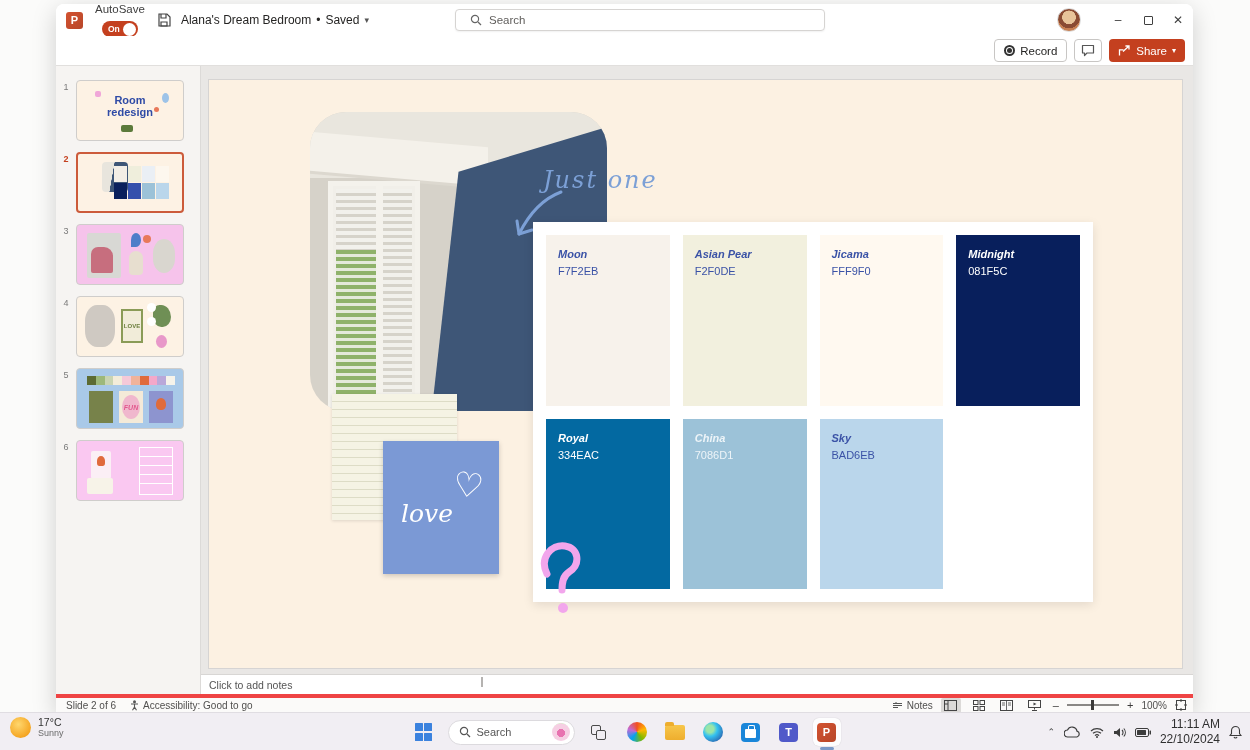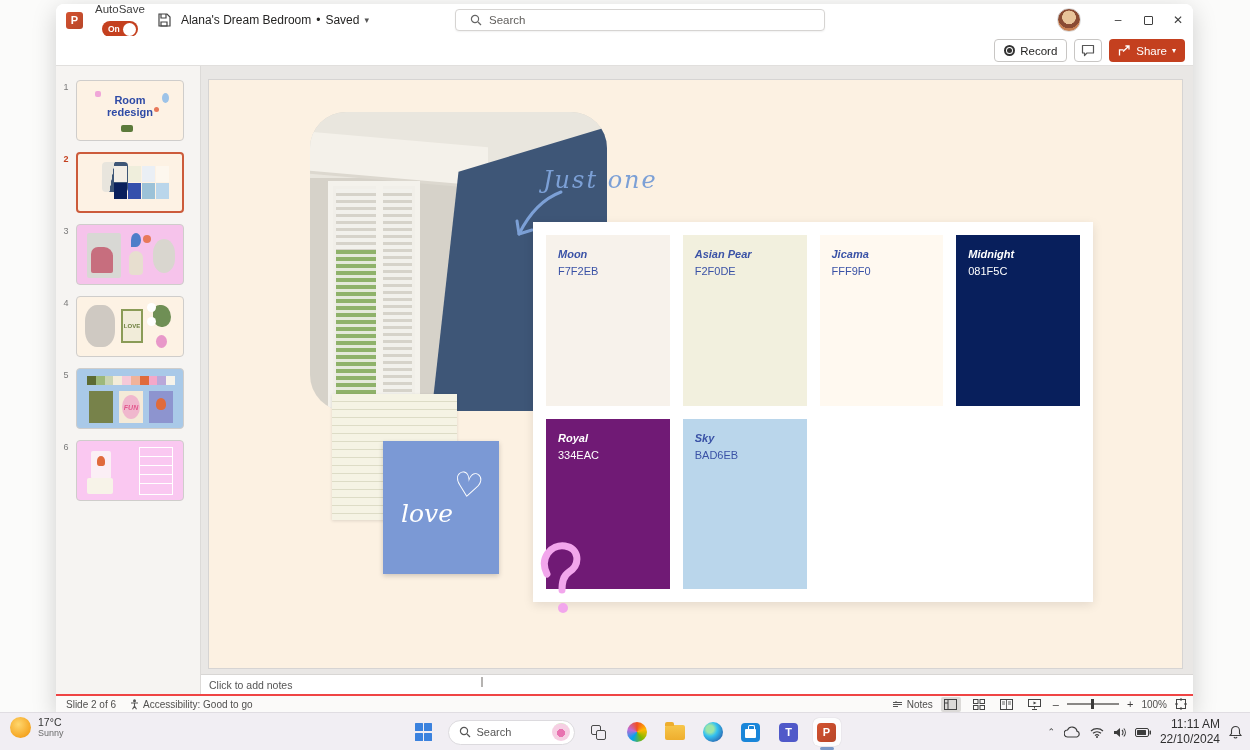--- a/index.html
+++ b/index.html
@@ -133,21 +133,21 @@
     padding:13px; width:100%; height:100%; }
   .swatch { padding:11px 12px; font-size:11px; line-height:1.55; }
   .swatch .s-name { font-weight:bold; display:block;font-style:italic; }
   .qmark-svg { position:absolute; left:330px; top:458px; }
 
   .notes-strip { flex:0 0 20px; background:#fff; border-top:1px solid #d8d6d4; position:relative;
     font-size:10.5px; color:#555; display:flex; align-items:center; padding-left:8px; }
   .notes-handle { position:absolute; left:280px; top:2px; width:1.5px; height:10px; background:#b5b3b1; }
 
   
-  .statusbar { flex:0 0 18px; background:#fbfaf9; border-top:2px solid #ef4444; display:flex; align-items:center;
+  .statusbar { flex:0 0 18px; background:#fbfaf9; border-top:4px solid #ef4444; display:flex; align-items:center;
     font-size:10px; color:#504f4e; position:relative; }
   .sb-left { display:flex; align-items:center; gap:14px; margin-left:10px; }
   .sb-acc { display:flex; align-items:center; gap:4px; }
   .sb-right { position:absolute; right:6px; display:flex; align-items:center; gap:8px; }
   .sb-notes { display:flex; align-items:center; gap:4px; cursor:pointer; }
   .view-ic { width:20px; height:15px; display:flex; align-items:center; justify-content:center; cursor:pointer; border-radius:2px; }
   .view-ic.sel { background:#dcdad8; }
   .zoom-track { width:52px; height:1.5px; background:#8a8886; position:relative; cursor:pointer; }
   .zoom-thumb { position:absolute; left:24px; top:-4px; width:3.5px; height:10px; background:#3b3a39; }
   .sb-sign { font-size:11px; color:#3b3a39; cursor:pointer; }
@@ -385,23 +385,27 @@
                   <span class="s-hex">F2F0DE</span>
                 </div>
                 <div class="swatch" style="background: rgb(255, 249, 240); color: rgb(58, 82, 166);">
                   <span class="s-name">Jicama</span>
                   <span class="s-hex">FFF9F0</span>
                 </div>
                 <div class="swatch" style="background: rgb(8, 31, 92); color: rgb(255, 255, 255);">
                   <span class="s-name">Midnight</span>
                   <span class="s-hex">081F5C</span>
                 </div>
-                <div class="swatch" style="background: #701a75; color: rgb(255, 255, 255);">
+                <div class="swatch" style="background: #0369a1; color: rgb(255, 255, 255);">
                   <span class="s-name">Royal</span>
                   <span class="s-hex">334EAC</span>
+                </div>
+                <div class="swatch" style="background: rgb(156, 194, 216); color: rgb(237, 244, 248);">
+                  <span class="s-name">China</span>
+                  <span class="s-hex">7086D1</span>
                 </div>
                 <div class="swatch" style="background: rgb(186, 214, 235); color: rgb(58, 82, 166);">
                   <span class="s-name">Sky</span>
                   <span class="s-hex">BAD6EB</span>
                 </div>
               </div>
             </div>
 
             <svg class="qmark-svg" width="56" height="86" viewBox="0 0 56 86">
               <path d="M8 36 C 0 20, 12 6, 26 8 C 40 10, 42 26, 30 34 C 24 38, 23 44, 23 52" fill="none" stroke="#f2a6ec" stroke-width="7" stroke-linecap="round"></path>

